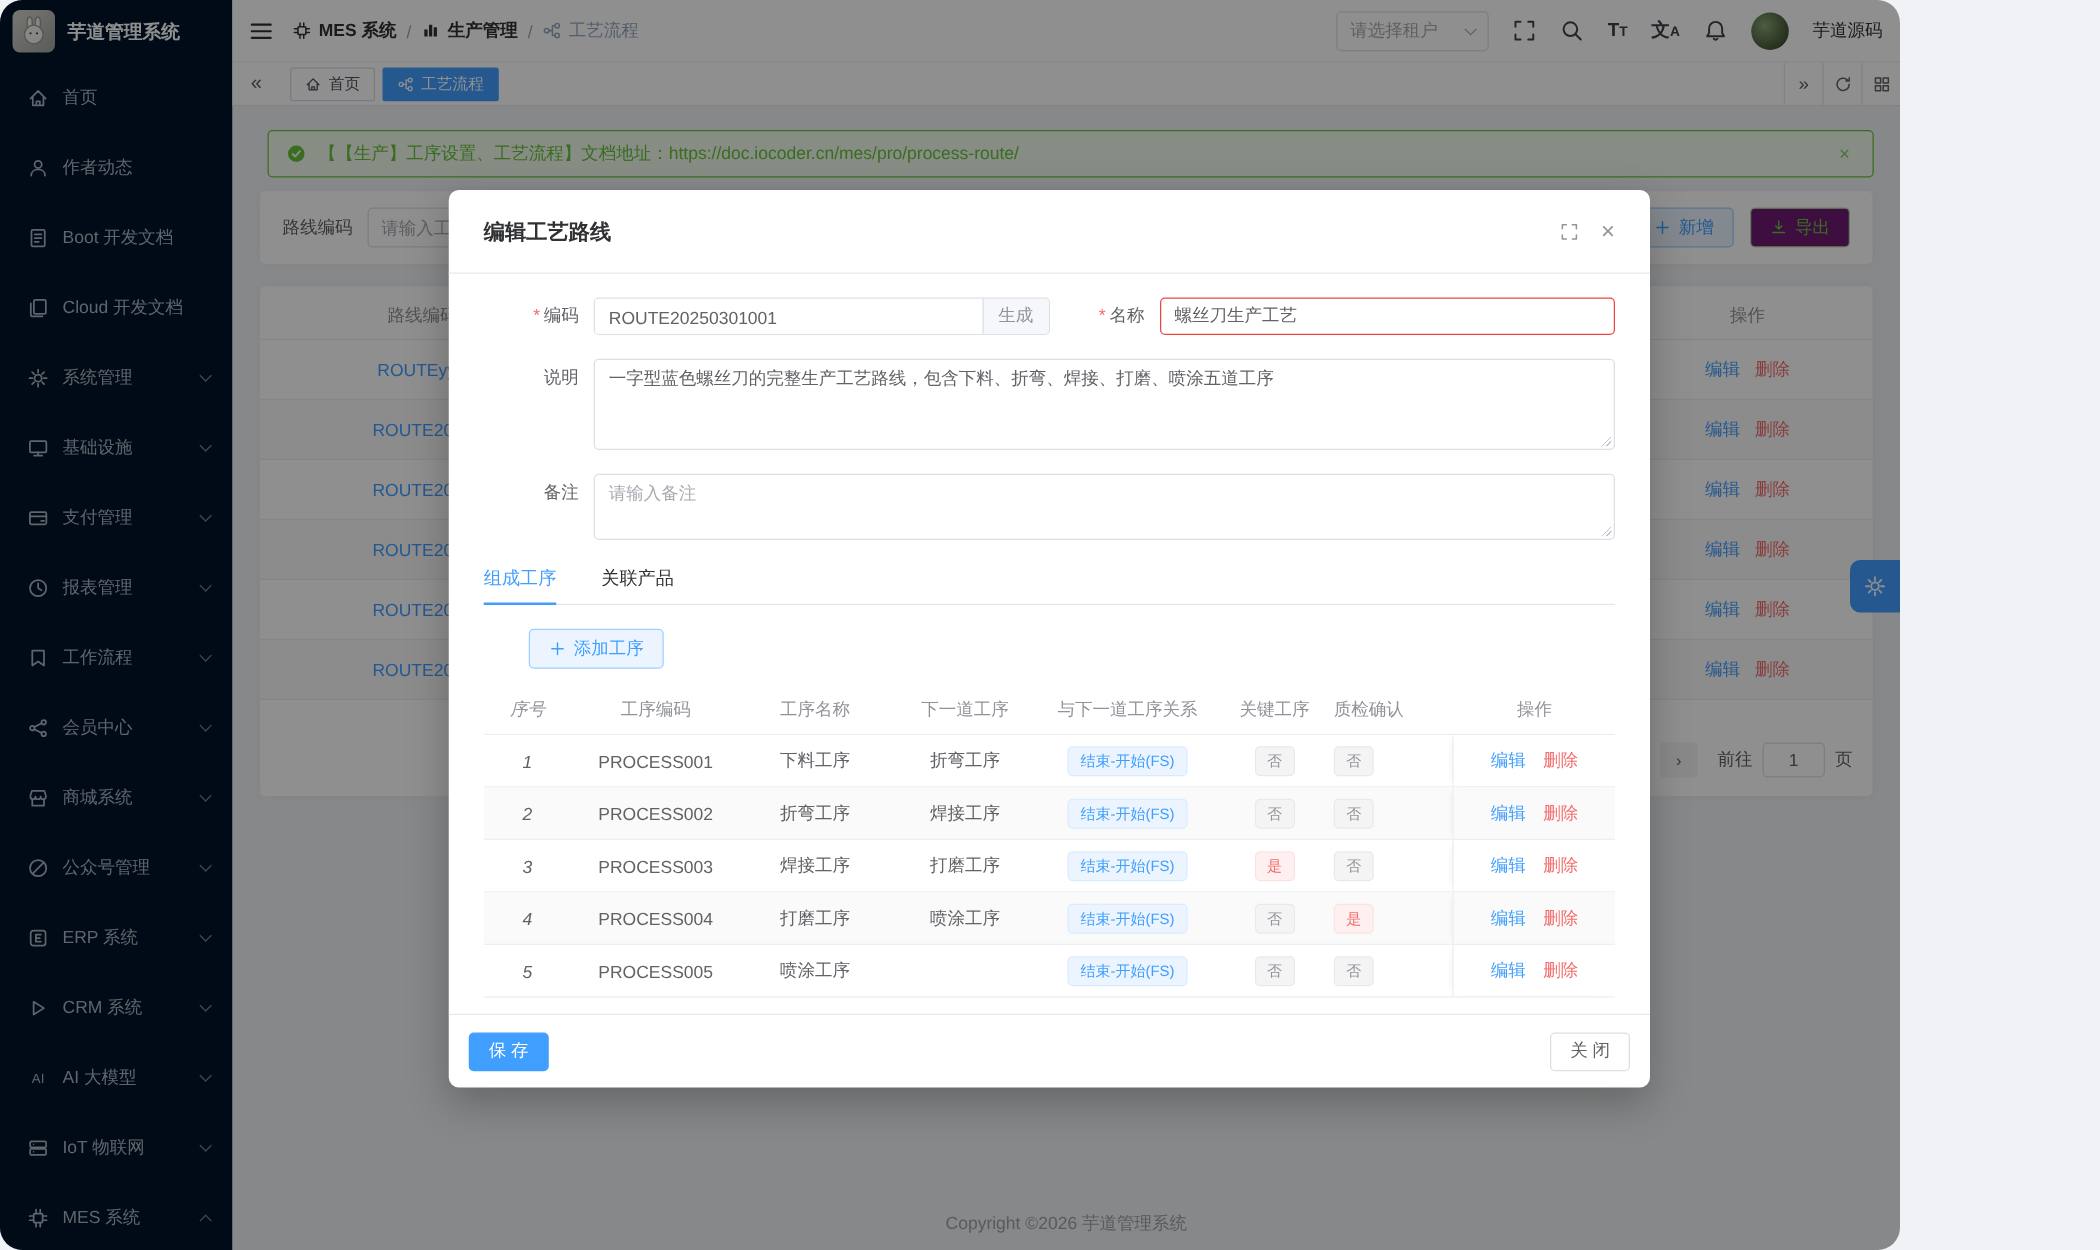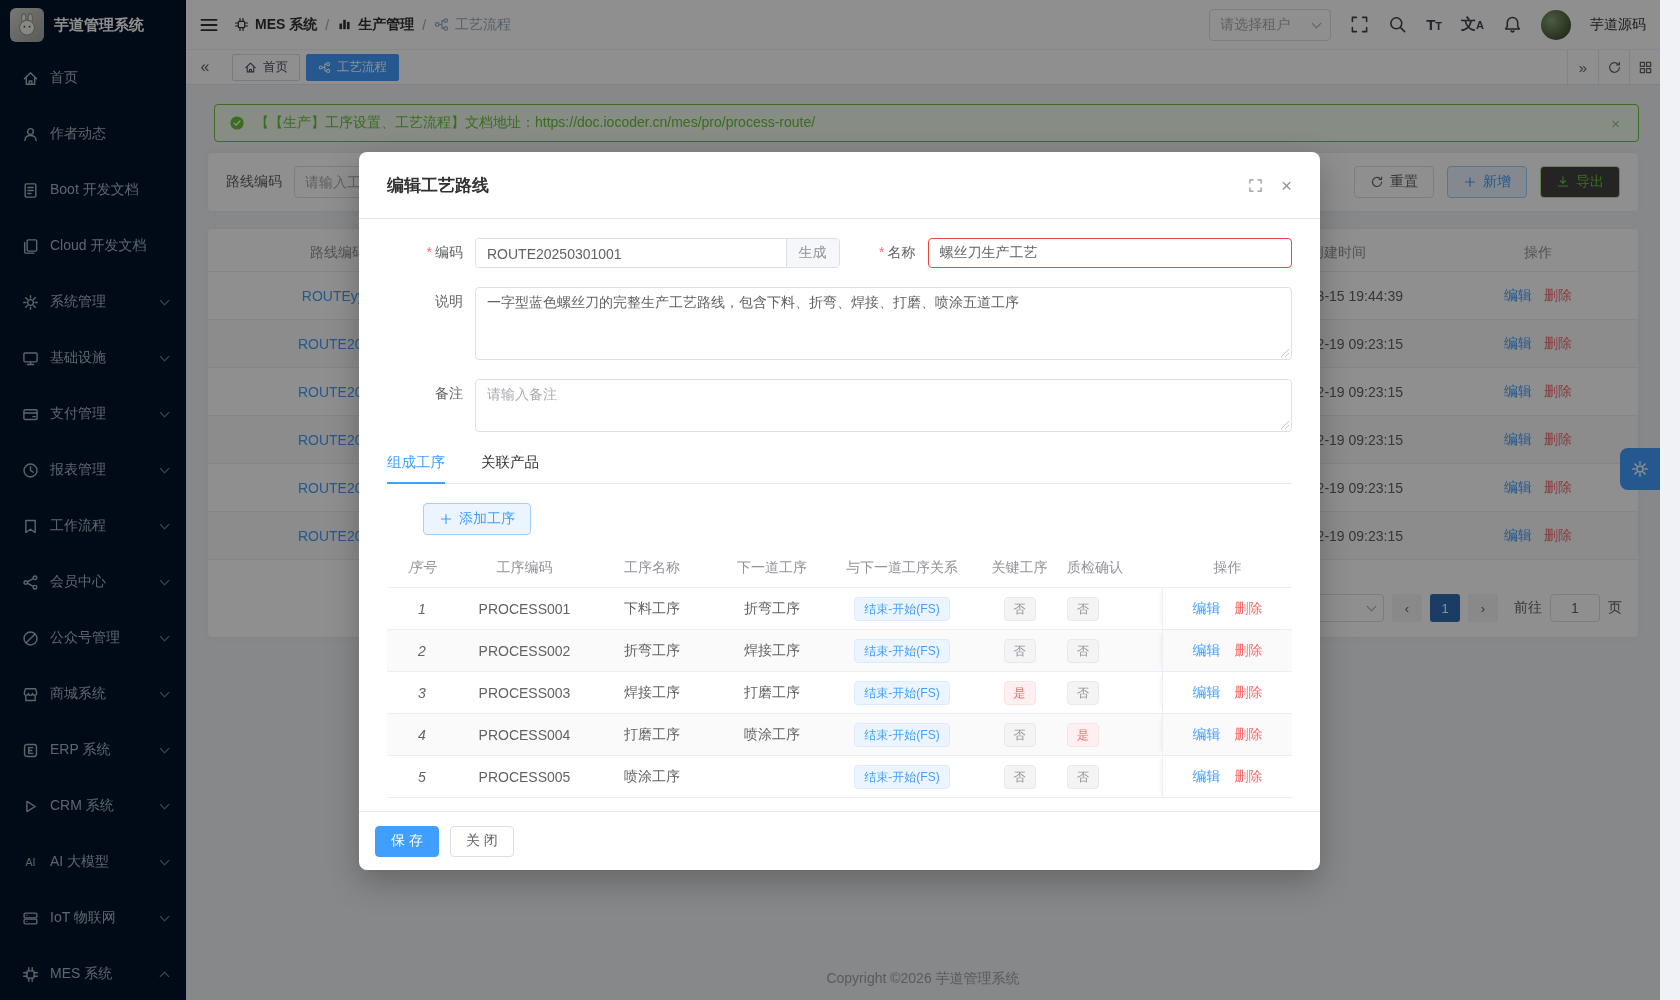--- a/index.html
+++ b/index.html
@@ -1,18 +1,18 @@
 <!DOCTYPE html>
 <html><head>
 <meta charset="utf-8">
 <style>
   * { margin:0; padding:0; box-sizing:border-box; }
   html,body { width:1680px; height:1000px; overflow:hidden; }
   body { font-family:"Liberation Sans","DejaVu Sans",sans-serif; font-size:14px; color:#303133; background:#f0f2f5; }
-  .stage { position:relative; width:1660px; height:1000px; overflow:hidden; }
+  .stage { position:relative; width:1520px; height:1000px; overflow:hidden;border-radius:18px; }
   svg.ic { display:inline-block; vertical-align:middle; fill:none; stroke:currentColor; stroke-width:1.3; stroke-linecap:round; stroke-linejoin:round; }
 
   
   .sidebar { position:absolute; left:0; top:0; width:186px; height:1000px; background:#001529; z-index:1; }
   .logo-row { display:flex; align-items:center; gap:10px; height:50px; padding:0 10px; }
   .logo-img { width:34px; height:34px; border-radius:6px; background:linear-gradient(135deg,#d6d4cc,#9fa3a0); display:flex; align-items:center; justify-content:center; flex:0 0 auto; }
   .logo-title { color:#ffffff; font-size:15px; font-weight:bold; white-space:nowrap; }
   .menu { position:absolute; top:50px; left:0; right:0; }
   .menu-item { height:56px; display:flex; align-items:center; padding:0 18px 0 22px; color:#a9b4c0; cursor:pointer; }
   .menu-item .mi-icon { width:17px; height:17px; margin-right:11px; flex:0 0 auto; }
@@ -56,21 +56,21 @@
   .alert .aclose { color:#8bc977; font-size:15px; cursor:pointer; padding:2px 4px; }
 
   .search-card { position:absolute; left:22px; right:22px; top:68px; height:58px; background:#fff; border-radius:4px; display:flex; align-items:center; padding:0 18px; box-shadow:0 0 8px rgba(0,0,0,.04); }
   .s-label { color:#606266; margin-right:12px; white-space:nowrap; }
   .s-input { width:200px; height:32px; border:1px solid #dcdfe6; border-radius:4px; padding:0 10px; font-size:14px; color:#606266; font-family:inherit; }
   .s-input::placeholder { color:#a8abb2; }
   .s-btns { margin-left:auto; display:flex; gap:13px; }
   .btn { height:32px; display:inline-flex; align-items:center; gap:6px; padding:0 15px; border-radius:4px; font-size:14px; cursor:pointer; border:1px solid #dcdfe6; background:#fff; color:#606266; white-space:nowrap; font-family:inherit; }
   .btn svg { width:14px; height:14px; }
   .btn.plain-primary { background:#ecf5ff; border-color:#a0cfff; color:#409eff; }
-  .btn.plain-success { background:#404040; border-color:#b3e19d; color:#67c23a;align-items:center; }
+  .btn.plain-success { background:#701a75; border-color:#b3e19d; color:#67c23a;align-items:center; }
 
   .table-card { position:absolute; left:22px; right:22px; top:144px; height:408px; background:#fff; border-radius:4px; box-shadow:0 0 8px rgba(0,0,0,.04); }
   .bg-row { display:flex; align-items:center; height:48px; border-bottom:1px solid #ebeef5; }
   .bg-row.head { height:38px; margin-top:5px; color:#909399; font-weight:normal; }
   .bg-row.stripe { background:#fafafa; }
   .bgc-code { width:260px; text-align:center; flex:0 0 auto; white-space:nowrap; }
   .bgc-mid { flex:1; }
   .bgc-time { width:200px; text-align:center; flex:0 0 auto; color:#606266; white-space:nowrap; }
   .bg-row.head .bgc-time, .bg-row.head .bgc-code { color:#909399; }
   .bgc-ops { width:200px; text-align:center; flex:0 0 auto; white-space:nowrap; }
@@ -128,21 +128,21 @@
   .c1{width:70px;text-align:center;flex:0 0 auto;font-style:italic;} .c2{width:135px;text-align:center;flex:0 0 auto;}
   .c3{width:120px;text-align:center;flex:0 0 auto;} .c4{width:120px;text-align:center;flex:0 0 auto;}
   .c5{width:140px;text-align:center;flex:0 0 auto;} .c6{width:95px;text-align:center;flex:0 0 auto;}
   .c7{width:95px;flex:0 0 auto;} .c8{width:130px;text-align:center;flex:0 0 auto;}
   .mt-row .c8 { align-self:stretch; display:flex; align-items:center; justify-content:center; gap:14px; border-left:1px solid #ebeef5; box-shadow:-4px 0 6px -4px rgba(0,0,0,.08); }
   .mt-row.head .c8 { color:#909399; }
   .tag { display:inline-block; padding:0 9px; height:24px; line-height:22px; font-size:12px; border-radius:4px; border:1px solid transparent; white-space:nowrap; }
   .tag.primary { color:#409eff; background:#ecf5ff; border-color:#d9ecff; }
   .tag.info { color:#909399; background:#f4f4f5; border-color:#e9e9eb; }
   .tag.danger { color:#f56c6c; background:#fef0f0; border-color:#fde2e2; }
-  .m-foot { position:absolute; left:0; right:0; bottom:0; height:59px; border-top:1px solid #e4e7ed; display:flex; align-items:center; justify-content:flex-start; gap:11px; padding:0 16px; }
+  .m-foot { position:absolute; left:0; right:0; bottom:0; height:59px; border-top:1px solid #e4e7ed; display:flex; align-items:center; justify-content:space-between; gap:26px; padding:0 16px; }
   .m-btn { height:31px; padding:0 15px; border-radius:4px; font-size:14px; cursor:pointer; border:1px solid #dcdfe6; background:#fff; color:#606266; white-space:nowrap; font-family:inherit; }
   .m-btn.primary { background:#409eff; border-color:#409eff; color:#fff; }
 </style>
 </head>
 <body>
 
 <svg width="0" height="0" style="position:absolute">
   <defs>
     <symbol id="i-home" viewBox="0 0 16 16">
         <path d="M2.3 8.3L8 2.6l5.7 5.7M4 7.3V13.4h8V7.3M6.7 13.4v-3h2.6v3"></path>
@@ -338,30 +338,30 @@
         </div>
       <div class="menu-item">
           <svg class="ic mi-icon">
             <use href="#i-share"></use>
           </svg>
           <span class="mi-label">会员中心</span>
           <span class="chv"></span>
         </div>
       <div class="menu-item">
           <svg class="ic mi-icon">
+            <use href="#i-shop"></use>
+          </svg>
+          <span class="mi-label">商城系统</span>
+          <span class="chv"></span>
+        </div>
+      <div class="menu-item">
+          <svg class="ic mi-icon">
             <use href="#i-slash"></use>
           </svg>
           <span class="mi-label">公众号管理</span>
-          <span class="chv"></span>
-        </div>
-      <div class="menu-item">
-          <svg class="ic mi-icon">
-            <use href="#i-shop"></use>
-          </svg>
-          <span class="mi-label">商城系统</span>
           <span class="chv"></span>
         </div>
       <div class="menu-item">
           <svg class="ic mi-icon">
             <use href="#i-erp"></use>
           </svg>
           <span class="mi-label">ERP 系统</span>
           <span class="chv"></span>
         </div>
       <div class="menu-item">

